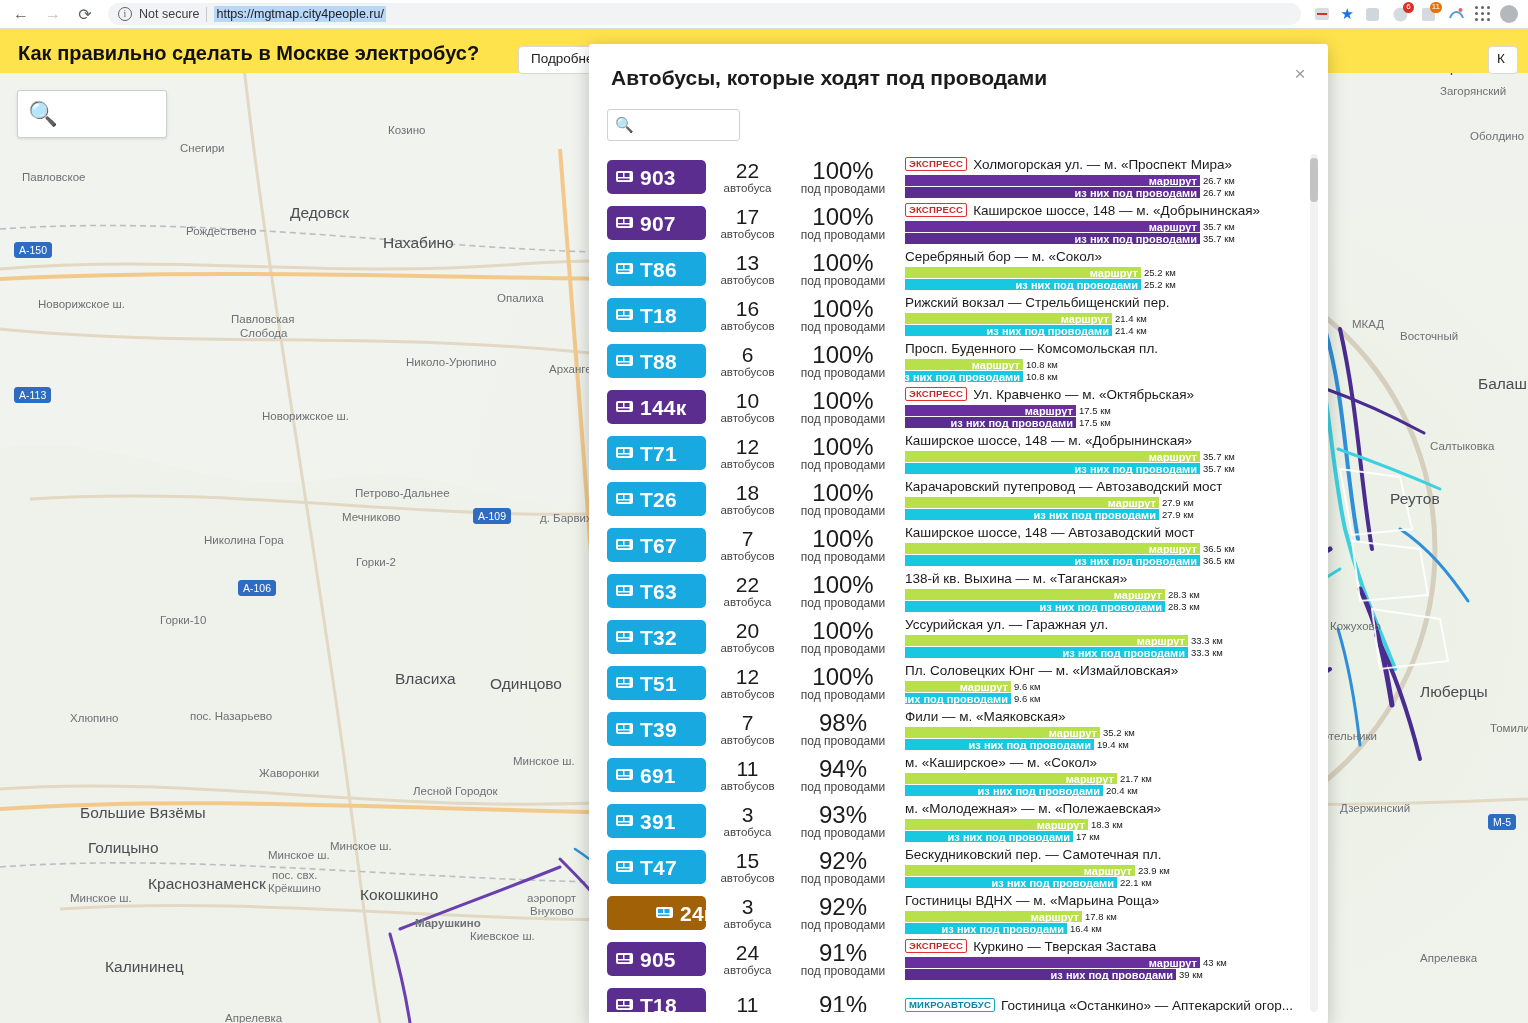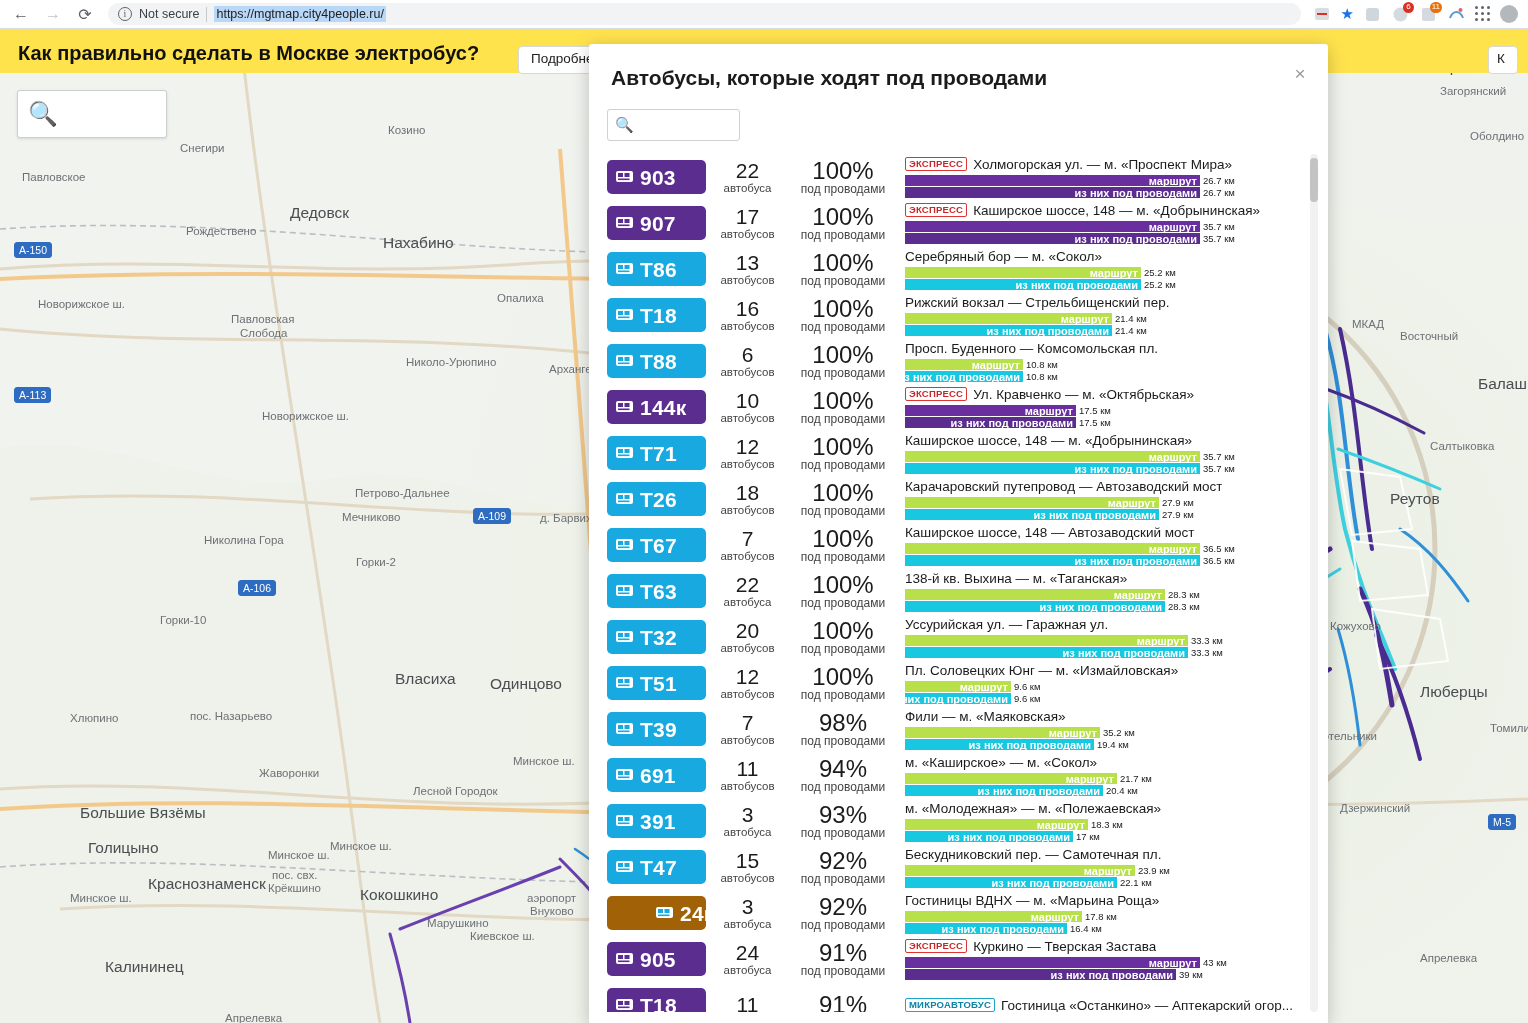--- a/index.html
+++ b/index.html
@@ -321,21 +321,21 @@
       <div class="map-label big" style="left: 88px; top: 810px;">Голицыно</div>
       <div class="map-label small" style="left: 268px; top: 820px;">Минское ш.</div>
       <div class="map-label small" style="left: 330px; top: 811px;">Минское ш.</div>
       <div class="map-label big" style="left: 148px; top: 846px;">Краснознаменск</div>
       <div class="map-label small" style="left: 272px; top: 840px;">пос. свх.</div>
       <div class="map-label small" style="left: 268px; top: 853px;">Крёкшино</div>
       <div class="map-label big" style="left: 360px; top: 857px;">Кокошкино</div>
       <div class="map-label small" style="left: 70px; top: 863px;">Минское ш.</div>
       <div class="map-label small" style="left: 527px; top: 863px; text-align: right;">аэропорт</div>
       <div class="map-label small" style="left: 530px; top: 876px;">Внуково</div>
-      <div class="map-label small" style="left: 427px; top: 888px;">Марушкино</div>
+      <div class="map-label small" style="left: 415px; top: 888px; font-weight: bold;">Марушкино</div>
       <div class="map-label small" style="left: 470px; top: 901px;">Киевское ш.</div>
       <div class="map-label big" style="left: 105px; top: 929px;">Калининец</div>
       <div class="map-label small" style="left: 225px; top: 983px;">Апрелевка</div>
       <div class="map-label big" style="left: 1432px; top: 29px;">Королёв</div>
       <div class="map-label small" style="left: 1440px; top: 56px;">Загорянский</div>
       <div class="map-label small" style="left: 1470px; top: 101px;">Оболдино</div>
       <div class="map-label small" style="left: 1352px; top: 289px;">МКАД</div>
       <div class="map-label small" style="left: 1400px; top: 301px;">Восточный</div>
       <div class="map-label big" style="left: 1478px; top: 346px;">Балашиха</div>
       <div class="map-label small" style="left: 1430px; top: 411px;">Салтыковка</div>

